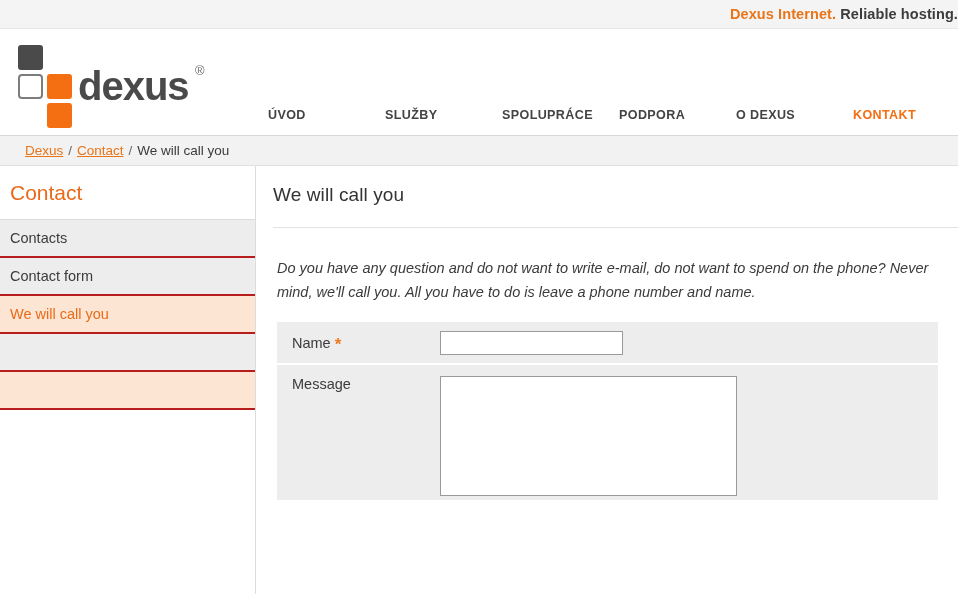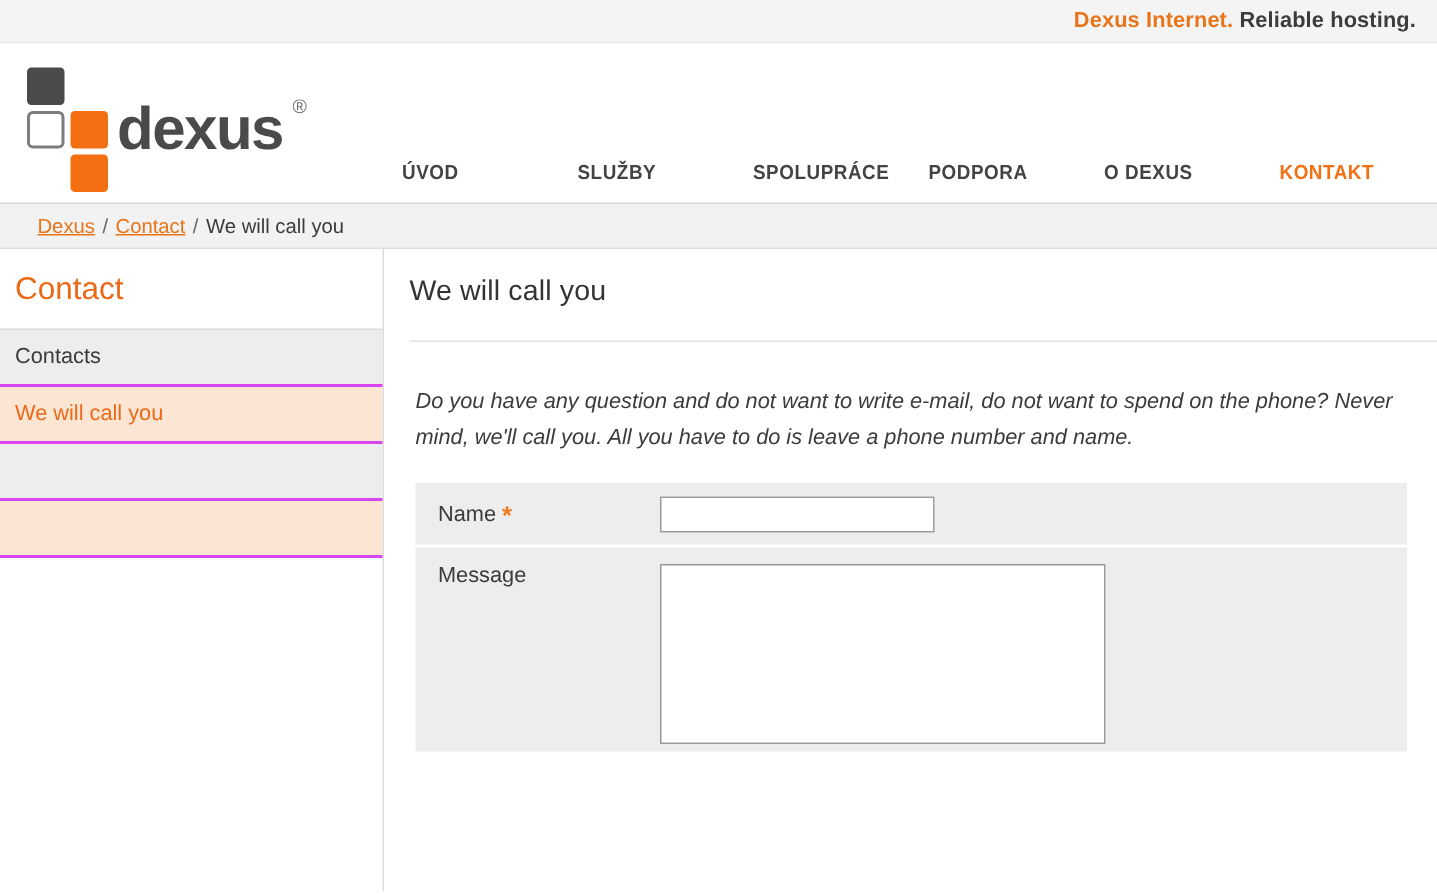--- a/index.html
+++ b/index.html
@@ -13,21 +13,20 @@
   }
 
   
   .topbar {
     height: 29px;
     background: #f4f4f4;
     border-bottom: 1px solid #e7e7e7;
     display: flex;
     align-items: center;
     justify-content: flex-end;
-    padding-right: 14px;
   }
   .topbar .slogan {
     font-size: 14.5px;
     font-weight: bold;
     letter-spacing: .1px;
     white-space: nowrap;
   }
   .topbar .brand { color: #e8751a; }
   .topbar .tag  { color: #3c3c3c; }
 
@@ -135,21 +134,21 @@
     font-size: 21px;
   }
   .side-item {
     height: 38px;
     display: flex;
     align-items: center;
     padding-left: 10px;
     font-size: 14.5px;
     color: #3b3b3b;
     background: #ededed;
-    border-bottom: 2px solid #d946ef;
+    border-bottom: 2px solid #b91c1c;
     cursor: pointer;
   }
   .side-item.active {
     background: #fce5d2;
     color: #ea6a19;
   }
   .side-item.blank { color: transparent; }
 
   
   .main {
@@ -288,20 +287,23 @@
 </div>
 
 <div class="layout">
 
   <div class="sidebar">
     <div class="sidebar-head">
       <span class="sidebar-title">Contact</span>
     </div>
     <div class="side-item">
       <span>Contacts</span>
+    </div>
+    <div class="side-item">
+      <span>Contact form</span>
     </div>
     <div class="side-item active">
       <span>We will call you</span>
     </div>
     <div class="side-item blank">
       <span></span>
     </div>
     <div class="side-item active blank">
       <span></span>
     </div>

